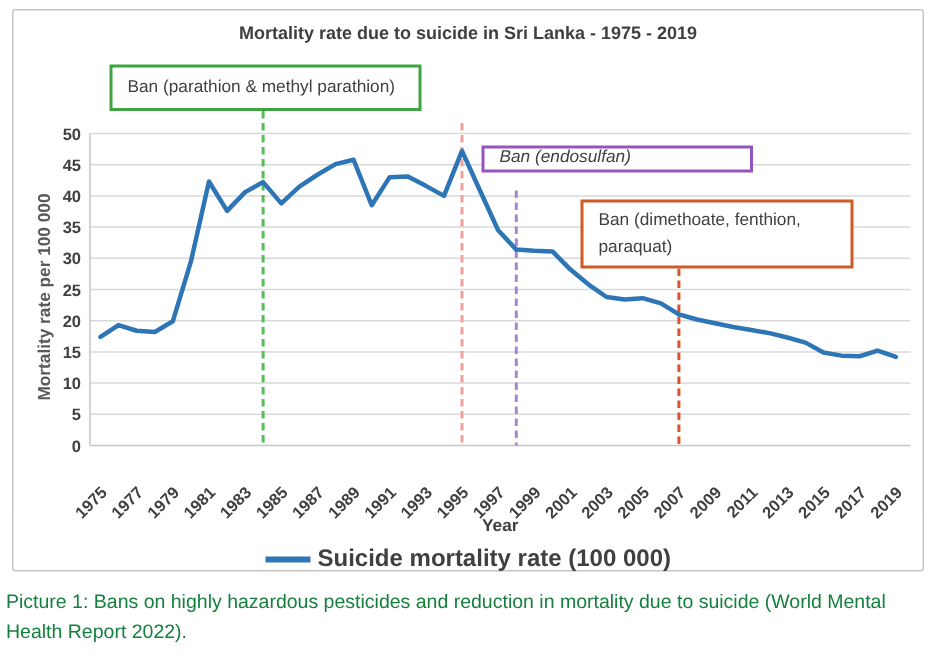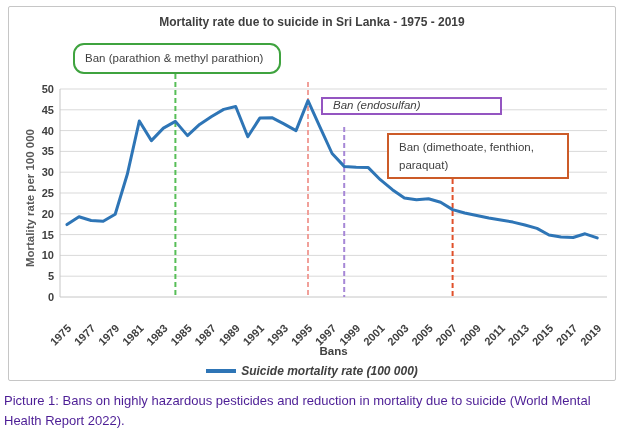--- a/index.html
+++ b/index.html
@@ -10,26 +10,26 @@
   .chart-title{position:absolute;left:0;right:0;top:8px;text-align:center;
     font-size:12px;font-weight:bold;color:#3F3F3F;letter-spacing:0px;}
   svg.plot{position:absolute;left:0;top:0;}
   .ylabel{position:absolute;left:-68px;top:183px;width:182px;height:16px;
     transform:rotate(-90deg);text-align:center;font-size:11.5px;font-weight:bold;color:#595959;}
   .xlabel{position:absolute;left:51px;width:547px;top:338px;text-align:center;
     font-size:11.5px;font-weight:bold;color:#404040;}
   .legend{position:absolute;left:0;right:0;top:357px;display:flex;align-items:center;
     justify-content:center;}
   .legend-line{display:inline-block;width:30px;height:4px;margin-right:5px;background:#2E75B6;}
-  .legend-text{font-size:12px;font-weight:bold;color:#404040;font-style:italic;}
+  .legend-text{font-size:16px;font-weight:bold;color:#404040;}
   .ban-box{position:absolute;background:#ffffff;border:2px solid #888;display:flex;
     align-items:center;box-sizing:border-box;padding:2px 8px 2px 10px;
     font-size:11.5px;color:#3F3F3F;line-height:1.55;z-index:5;}
   .ban-box.top-align{align-items:flex-start;padding-top:4px;}
-  .caption{position:absolute;left:4px;top:391px;width:614px;font-size:13px;color:#4c1d95;
+  .caption{position:absolute;left:4px;top:391px;width:614px;font-size:13px;color:#15803d;
     line-height:1.5;}
 </style>
 </head>
 <body>
 
 <div class="page">
 
   <div class="figure">
     <div class="chart-title">Mortality rate due to suicide in Sri Lanka - 1975 - 2019</div>
 
@@ -89,28 +89,28 @@
         <g>
           <line x1="166.4" x2="166.4" y1="67" y2="290" stroke="#57BE57" stroke-width="2" stroke-dasharray="5 3"></line>
           <line x1="299.0" x2="299.0" y1="75" y2="290" stroke="#F1A09A" stroke-width="2" stroke-dasharray="5 3"></line>
           <line x1="335.2" x2="335.2" y1="120" y2="290" stroke="#A687D6" stroke-width="2" stroke-dasharray="5 3"></line>
           <line x1="443.6" x2="443.6" y1="172" y2="290" stroke="#E0502A" stroke-width="2" stroke-dasharray="5 3"></line>
         </g>
         <path d="M58.0,217.6L70.0,209.7L82.1,213.5L94.2,214.3L106.2,207.2L118.3,167.3L130.3,114.0L142.4,133.6L154.4,121.1L166.4,114.4L178.5,128.6L190.6,117.4L202.6,109.5L214.7,102.4L226.7,99.5L238.8,129.8L250.8,111.1L262.9,110.7L274.9,116.9L287.0,123.6L299.0,93.6L311.1,120.3L323.1,146.5L335.2,159.4L347.2,160.2L359.3,160.6L371.3,172.7L383.4,182.7L395.4,191.0L407.5,192.7L419.5,191.8L431.6,195.2L443.6,202.6L455.7,206.0L467.7,208.5L479.8,211.0L491.8,213.0L503.9,215.1L515.9,218.0L528.0,221.4L540.0,228.0L552.0,230.1L564.1,230.5L576.1,226.8L588.2,230.9" fill="none" stroke="#2E75B6" stroke-width="3" stroke-linejoin="round" stroke-linecap="round"></path>
       </svg>
 
     <div class="ylabel">Mortality rate  per 100 000</div>
-    <div class="xlabel">Bans</div>
+    <div class="xlabel">Year</div>
 
     <div class="legend">
       <span class="legend-line" style="background: rgb(46, 117, 182);"></span>
       <span class="legend-text">Suicide mortality rate (100 000)</span>
     </div>
 
-    <div class="ban-box" style="left: 64px; top: 36px; width: 208px; height: 31px; border-color: rgb(63, 163, 63); border-radius: 11px;">
+    <div class="ban-box" style="left: 64px; top: 36px; width: 208px; height: 31px; border-color: rgb(63, 163, 63);">
       <span>Ban (parathion &amp; methyl parathion)</span>
     </div>
     <div class="ban-box" style="left: 312px; top: 90px; width: 181px; height: 18px; border-color: rgb(148, 85, 193); font-style: italic;">
       <span>Ban (endosulfan)</span>
     </div>
     <div class="ban-box top-align" style="left: 378px; top: 126px; width: 182px; height: 46px; border-color: rgb(204, 91, 40);">
       <span>Ban (dimethoate, fenthion, paraquat)</span>
     </div>
   </div>
 

